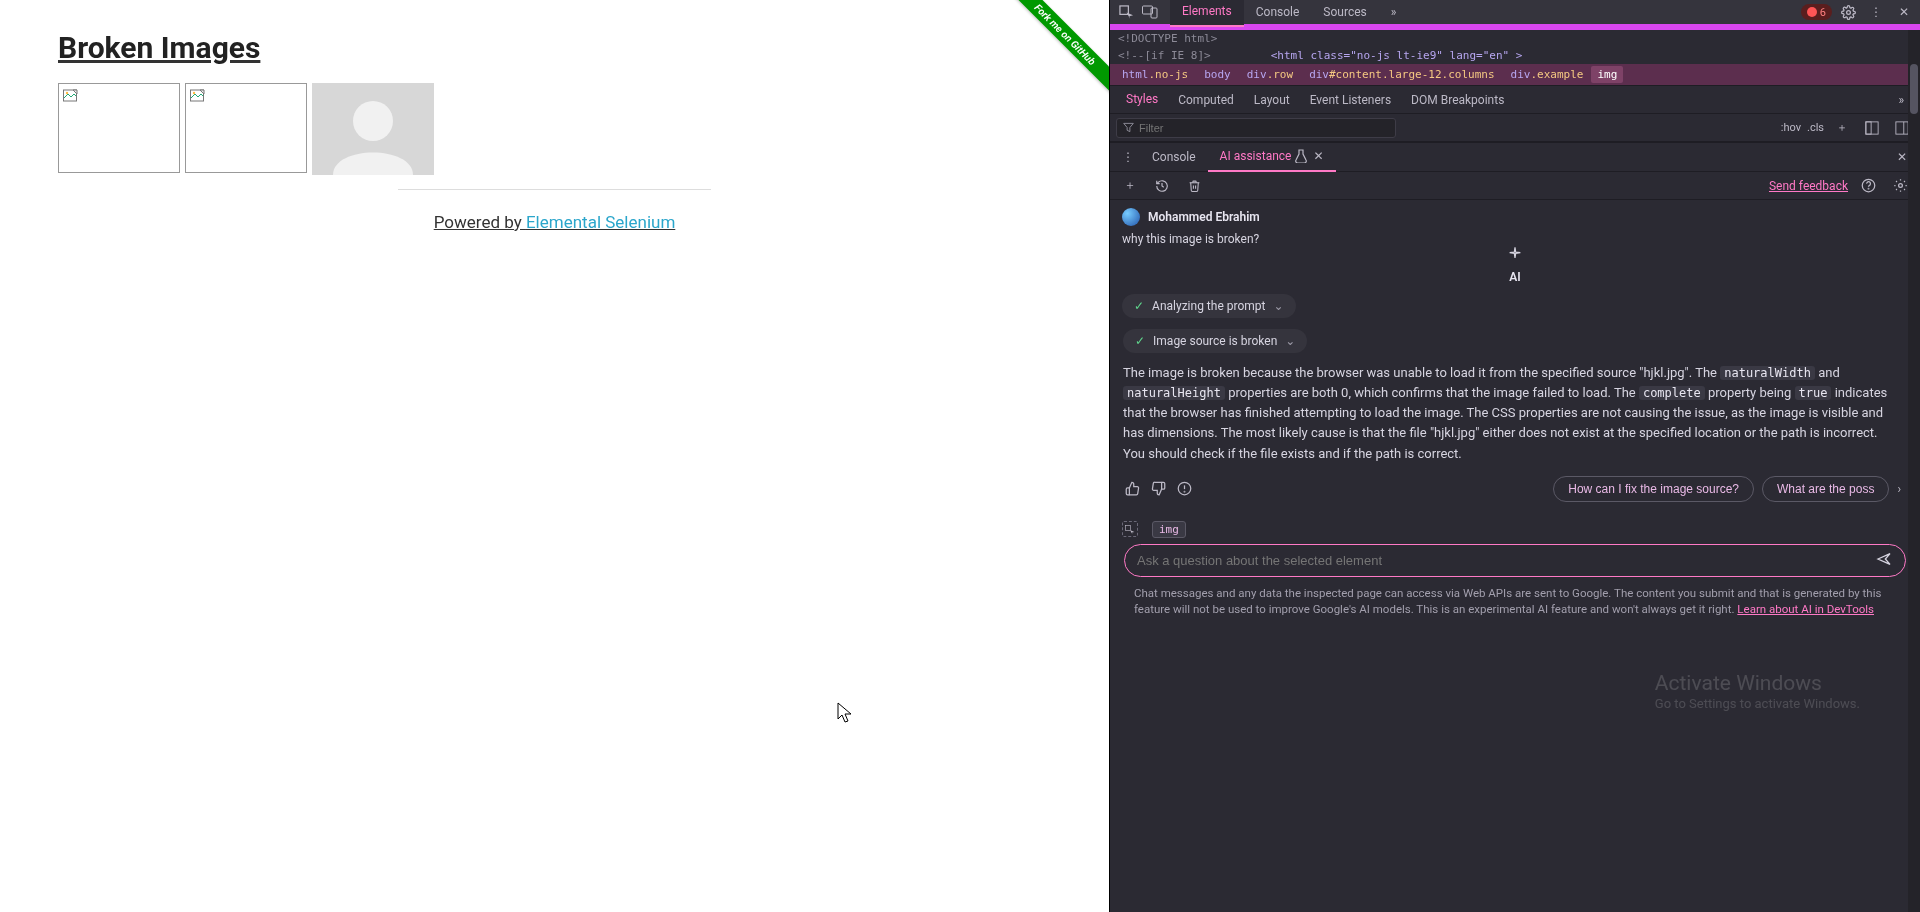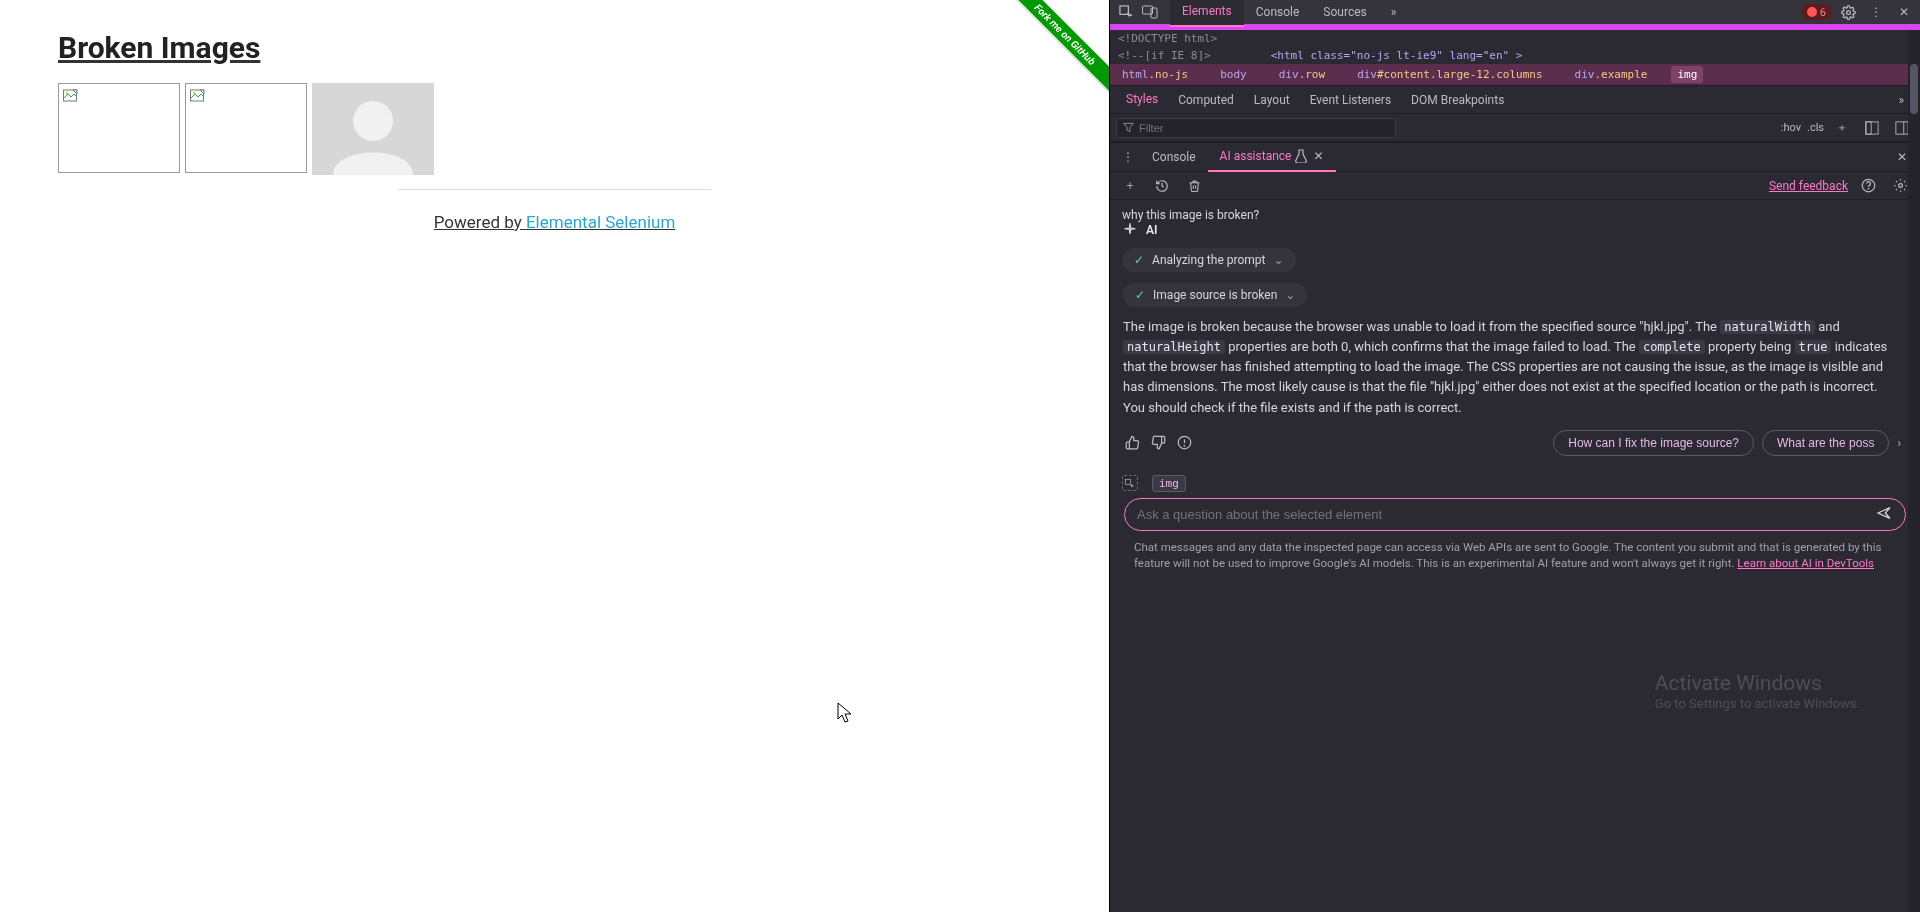--- a/index.html
+++ b/index.html
@@ -147,21 +147,21 @@
     font-size:11px;
     white-space:nowrap; overflow:hidden;
     color:#bcb9c6;
   }
   .dt-domline2 {
     background:#5c2e4e;
     padding: 2px 4px;
     font-family: Menlo, Consolas, monospace;
     font-size:11px;
     white-space:nowrap; overflow:hidden;
-    display:flex; gap:16px;
+    display:flex; gap:0;
     border-bottom:1px solid #1e1d24;
   }
   .crumb { padding: 2px 8px; color:#bfaecc;}
   .crumb .tag { color:#b7a6f0; }
   .crumb .cls { color:#f5c982; }
   .crumb .id { color:#f5c982; }
   .crumb.sel { background:#7e4267; color:#fff; padding:2px 6px; border-radius:2px; }
   .crumb.sel .tag { color:#fff; }
 
   .dt-subtabs {
@@ -213,21 +213,21 @@
   }
   .dt-drawer-toolbar .right { margin-left:auto; display:flex;align-items:center;gap:8px; }
   .link { color:#ff79c6; text-decoration:underline; cursor:pointer; }
 
   .ai-body { flex:1; overflow:auto; padding: 8px 12px 4px 12px; }
   .ai-user { display:flex; align-items:center; gap:8px; margin-bottom:6px; }
   .avatar-sm { width:18px;height:18px;border-radius:50%;background: radial-gradient(circle at 30% 30%, #7cf, #25a); flex:none; }
   .ai-user-name { font-weight:600; color:#e8e6f1; }
   .ai-question { color:#d6d4e0; margin-bottom:0; }
 
-  .ai-label { display:flex;align-items:center;gap:8px;font-weight:600;color:#e8e6f1;margin-bottom:10px; }
+  .ai-label { display:flex;align-items:center;gap:8px;font-weight:600;color:#e8e6f1;margin-bottom:10px;flex-direction:column; }
   .ai-sparkle { width:16px;height:16px;display:inline-block; }
 
   .ai-step { display:flex;align-items:center;gap:8px;
     background:#35343d; border-radius:16px; padding:5px 12px; width:fit-content;
     margin-bottom:10px; color:#d6d4e0; cursor:pointer; }
   .ai-step .check { color:#5fd38b; }
   .ai-step .chev { color:#9b99a6; }
 
   .ai-highlight-box {
     border:1px solid #e74c3c00;
@@ -471,20 +471,24 @@
         <span class="dt-icon">
             <svg width="15" height="15" viewBox="0 0 24 24" fill="none" stroke="#bcb9c6" stroke-width="2">
               <circle cx="12" cy="12" r="3"></circle>
               <path d="M12 2v2M12 20v2M4.9 4.9l1.4 1.4M17.7 17.7l1.4 1.4M2 12h2M20 12h2M4.9 19.1l1.4-1.4M17.7 6.3l1.4-1.4"></path>
             </svg>
           </span>
       </div>
     </div>
 
     <div class="ai-body">
+      <div class="ai-user">
+        <div class="avatar-sm"></div>
+        <div class="ai-user-name">Mohammed Ebrahim</div>
+      </div>
       <div class="ai-question">why this image is broken?</div>
 
       <div class="ai-label">
         <svg class="ai-sparkle" viewBox="0 0 24 24" fill="none" stroke="#d6d4e0" stroke-width="1.8">
             <path d="M12 2 L13 9 L20 10 L13 11 L12 18 L11 11 L4 10 L11 9 Z"></path>
           </svg>
         <span>AI</span>
       </div>
 
       <div class="ai-step">

